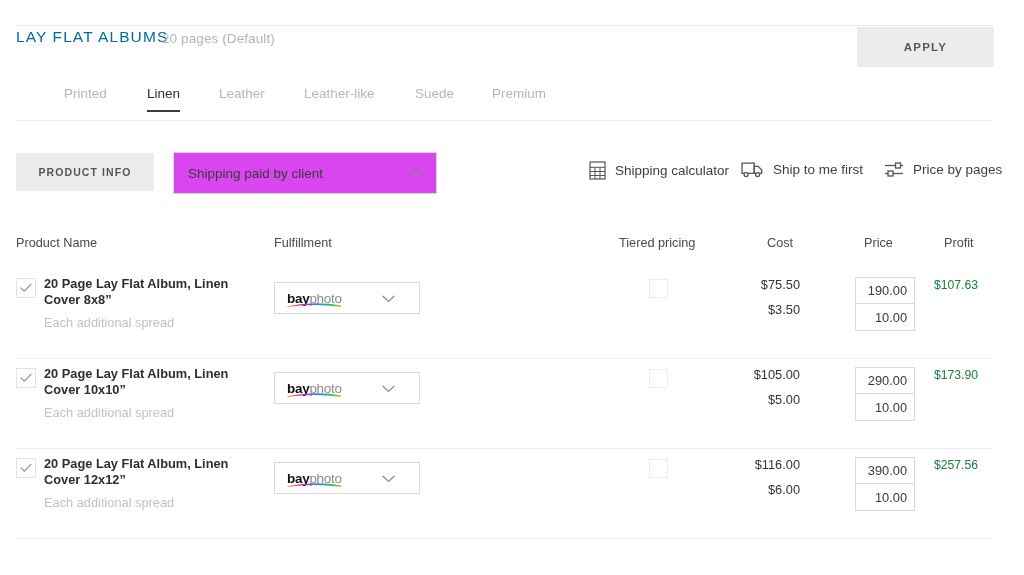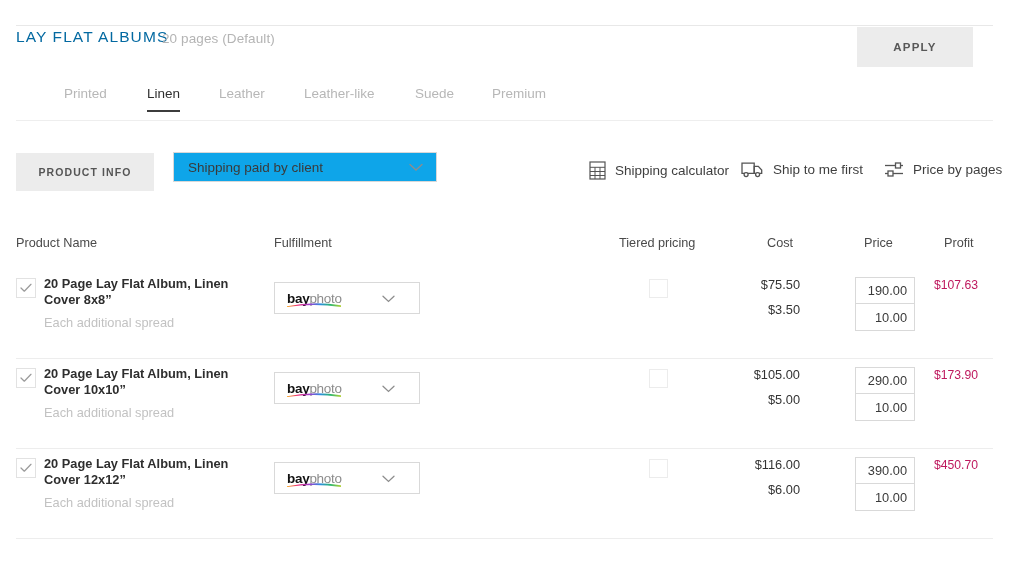--- a/index.html
+++ b/index.html
@@ -20,21 +20,21 @@
     position: absolute; left: 16px; top: 28px;
     font-size: 15.5px; font-weight: 400; letter-spacing: 1.1px;
     color: #0369a1; text-transform: uppercase;
   }
   .subtitle {
     position: absolute; left: 162px; top: 31px;
     font-size: 13.5px; color: #b4b4b4; letter-spacing: .1px;
   }
   .apply-btn {
     position: absolute; left: 857px; top: 27px;
-    width: 116px; height: 40px;
+    width: 137px; height: 40px;
     background: #ececec; border: none;
     color: #585858; font-size: 11.5px; font-weight: 700;
     letter-spacing: 1.2px; text-transform: uppercase;
     font-family: "Liberation Sans", sans-serif;
     cursor: pointer;
     display: flex; align-items: center; justify-content: center;
   }
 
   
   .tabs {
@@ -58,22 +58,22 @@
     position: absolute; left: 16px; top: 0;
     width: 138px; height: 38px;
     background: #ececec; border: none;
     color: #555; font-size: 10.5px; font-weight: 700; letter-spacing: 1.1px;
     text-transform: uppercase; cursor: pointer;
     font-family: "Liberation Sans", sans-serif;
     display: flex; align-items: center; justify-content: center;
   }
   .shipping-select {
     position: absolute; left: 173px; top: -1px;
-    width: 264px; height: 30px;
-    border: 1px solid #d8d8d8; background: #0ea5e9;
+    width: 264px; height: 42px;
+    border: 1px solid #d8d8d8; background: #d946ef;
     display: flex; align-items: center; cursor: pointer;
   }
   .shipping-select .sel-label {
     padding-left: 14px; font-size: 13.5px; color: #3a3a3a; flex: 1;
   }
   .chev { margin-right: 13px; display: block; }
 
   .tool-action {
     position: absolute; top: 8px;
     display: flex; align-items: center; cursor: pointer;
@@ -147,21 +147,21 @@
   .price-in {
     width: 100%; height: 26px; border: none; background: transparent;
     text-align: right; padding: 0 7px 0 4px;
     font-size: 12.8px; color: #3a3a3a;
     font-family: "Liberation Sans", sans-serif;
     overflow: hidden;
   }
   .price-in.top { border-bottom: 1px solid #d9d9d9; }
   .profit {
     position: absolute; left: 934px; top: 9px;
-    font-size: 12.2px; color: #be185d; white-space: nowrap; text-align: center;
+    font-size: 12.2px; color: #15803d; white-space: nowrap; text-align: center;
   }
   .bottom-rule {
     position: absolute; left: 16px; top: 538px; width: 977px; height: 1px;
     background: #ededed;
   }
 </style>
 </head>
 <body>
 
 <div class="page">
@@ -333,18 +333,18 @@
               <path d="M0 4.2 Q27 -1.2 54 3.2 L54 5 Q27 0.8 0 5 Z" fill="url(#bg)"></path>
             </svg></span>
           <span class="chev"><svg width="13" height="8" viewBox="0 0 13 8">
               <path d="M1 1.3 L6.5 6.4 L12 1.3" fill="none" stroke="#8d8d8d" stroke-width="1.3" stroke-linecap="round"></path>
             </svg></span>
         </div>
         <div class="chk-tier"></div>
         <div class="cost-main">$116.00</div>
         <div class="cost-add">$6.00</div>
         <div class="price-stack"><input class="price-in top" value="390.00" style=""><input class="price-in" value="10.00" style=""></div>
-        <div class="profit">$450.70</div>
+        <div class="profit">$257.56</div>
         <div class="row-rule"></div>
       </div>
     </div>
   <div class="bottom-rule"></div>
 </div>
 
 </body></html>

